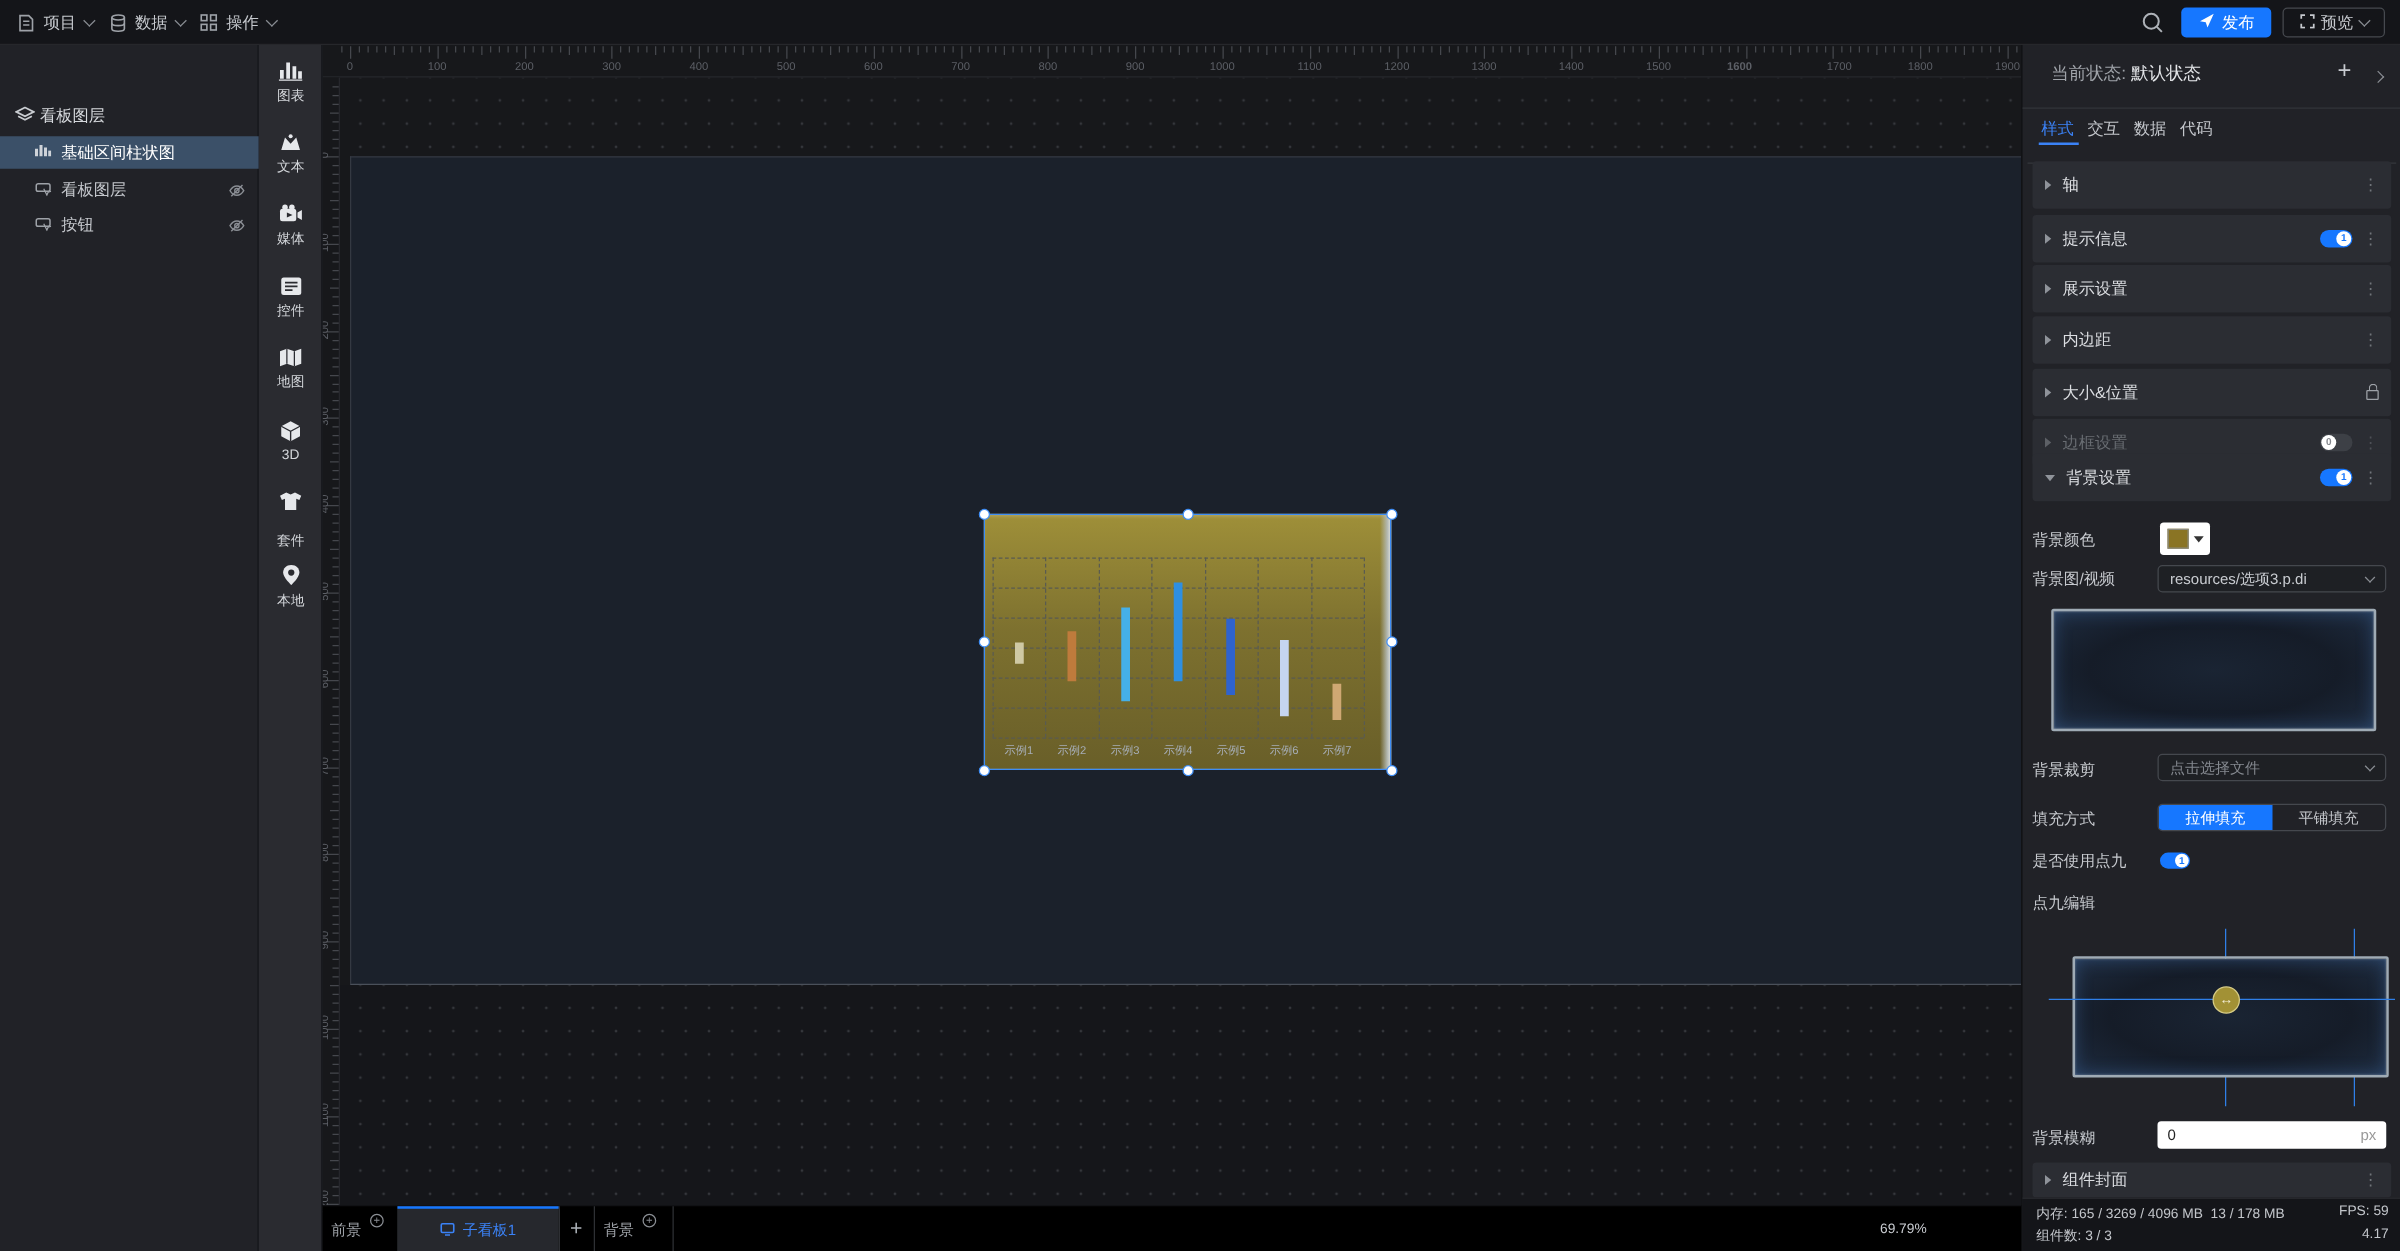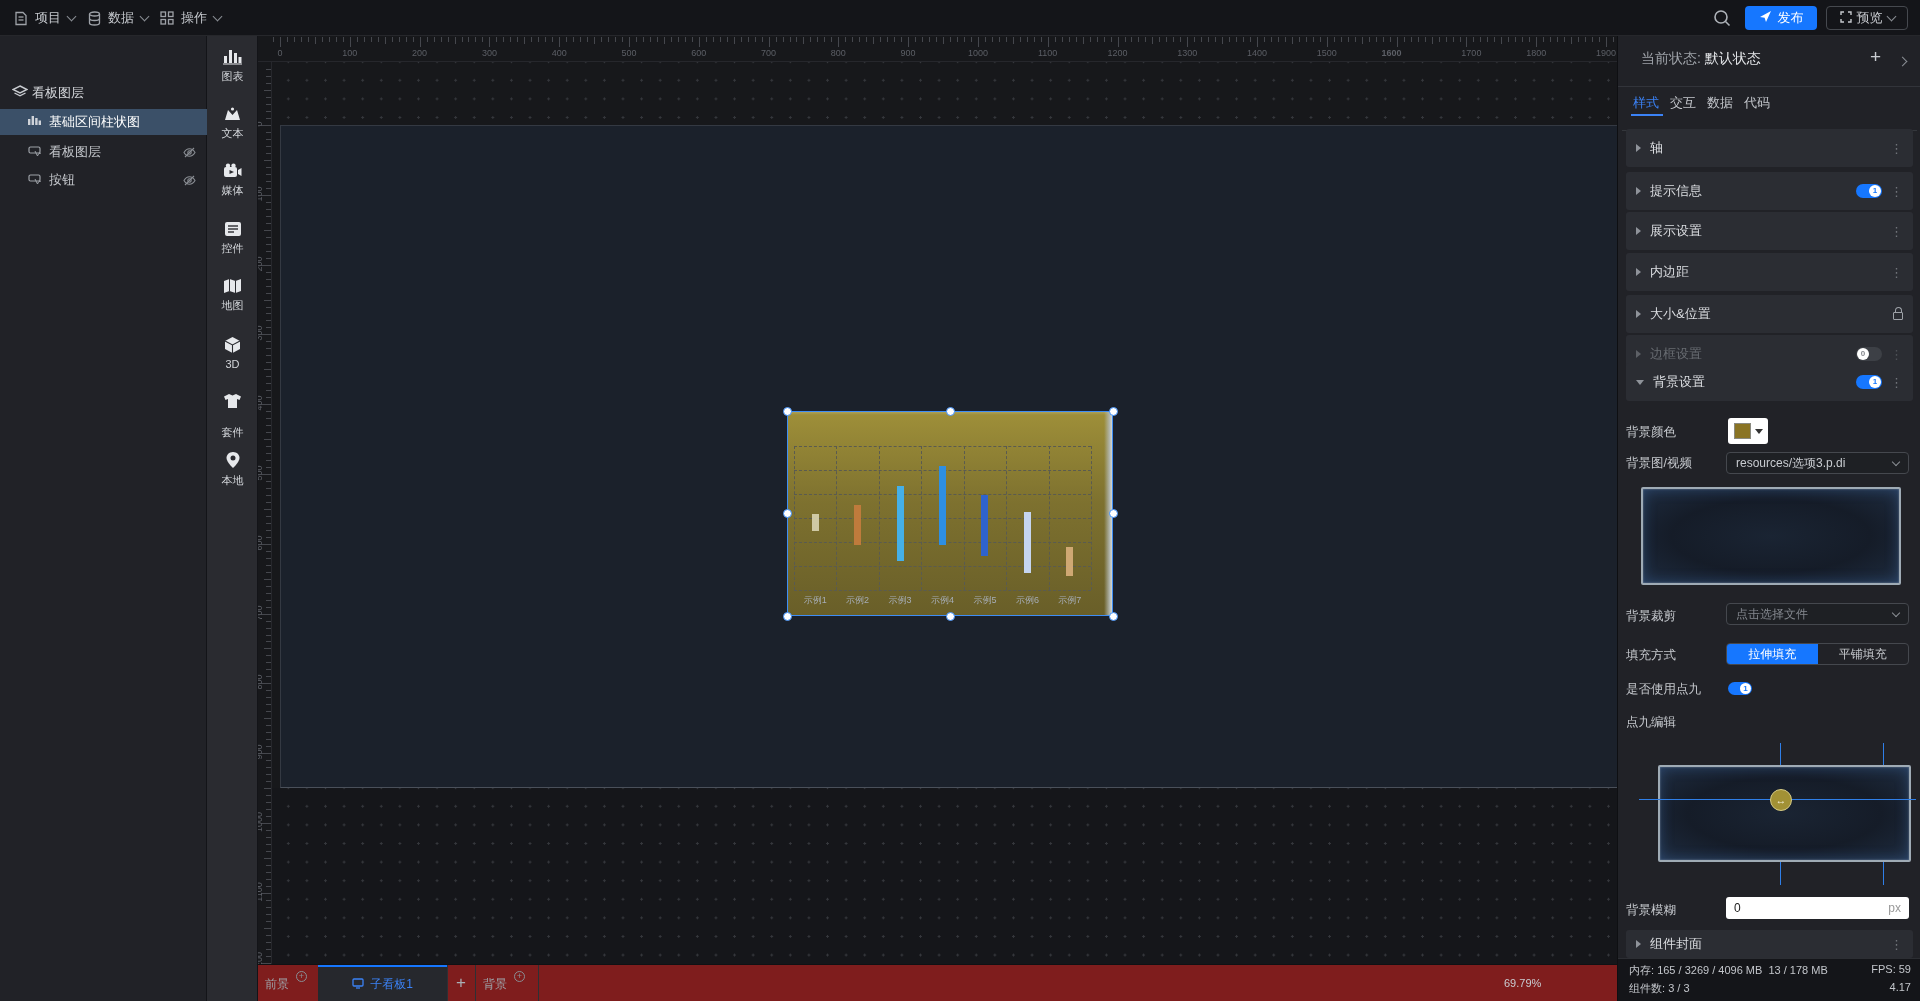--- a/index.html
+++ b/index.html
@@ -47,21 +47,21 @@
   #chart-bg::after { content:""; position:absolute; right:0; top:0; bottom:0; width:9px; background:linear-gradient(270deg,#e3e6e3 0%, #b3b8b1 35%, rgba(170,175,165,0) 100%); }
   #chart-grid { position:absolute; left:7px; top:35px; width:297px; height:144px; }
   .gline-v { position:absolute; top:0; height:100%; width:0; border-left:1px dashed #5a5b50; }
   .gline-h { position:absolute; left:0; width:100%; height:0; border-top:1px dashed #5a5b50; }
   .bar { position:absolute; width:7px; }
   .xlabel { position:absolute; width:40px; text-align:center; font-size:9px; color:#a6adb6; }
   #sel-border { position:absolute; inset:0; border:1.5px solid #3e8df5; pointer-events:none; }
   .handle { position:absolute; width:9px; height:9px; border-radius:50%; background:#fff; border:1.5px solid #3e8df5; cursor:pointer; }
 
   
-  #bottombar { position:absolute; left:258px; top:964px; width:1359px; height:37px; background:#7f1d1d; border-top:1px solid #101114; z-index:35; color:#9da1a7; font-size:12px; }
+  #bottombar { position:absolute; left:258px; top:964px; width:1359px; height:37px; background:#000000; border-top:1px solid #101114; z-index:35; color:#9da1a7; font-size:12px; }
   .bb-divider { position:absolute; top:0; width:1px; height:37px; background:#2e3034; }
   #bb-active-tab { position:absolute; left:60px; top:0; width:129px; height:37px; background:#26282d; border-top:2px solid #1677ff; display:flex; align-items:center; justify-content:center; gap:6px; color:#3b82f6; cursor:pointer; }
   .circle-plus { position:absolute; width:11px; height:11px; border:1px solid #8a8e94; border-radius:50%; color:#8a8e94; font-size:9px; line-height:9px; text-align:center; }
   .bb-iconbtn { position:absolute; top:971px; width:16px; height:16px; cursor:pointer; }
 
   
   #inspector { position:absolute; left:1617px; top:36px; width:303px; height:965px; background:#212227; border-left:1px solid #0e0f12; z-index:30; }
   .ins { position:absolute; }
   #state-row { left:23px; top:14px; color:#e3e5e8; font-size:14px; }
   #state-label { color:#9fa3a9; }

